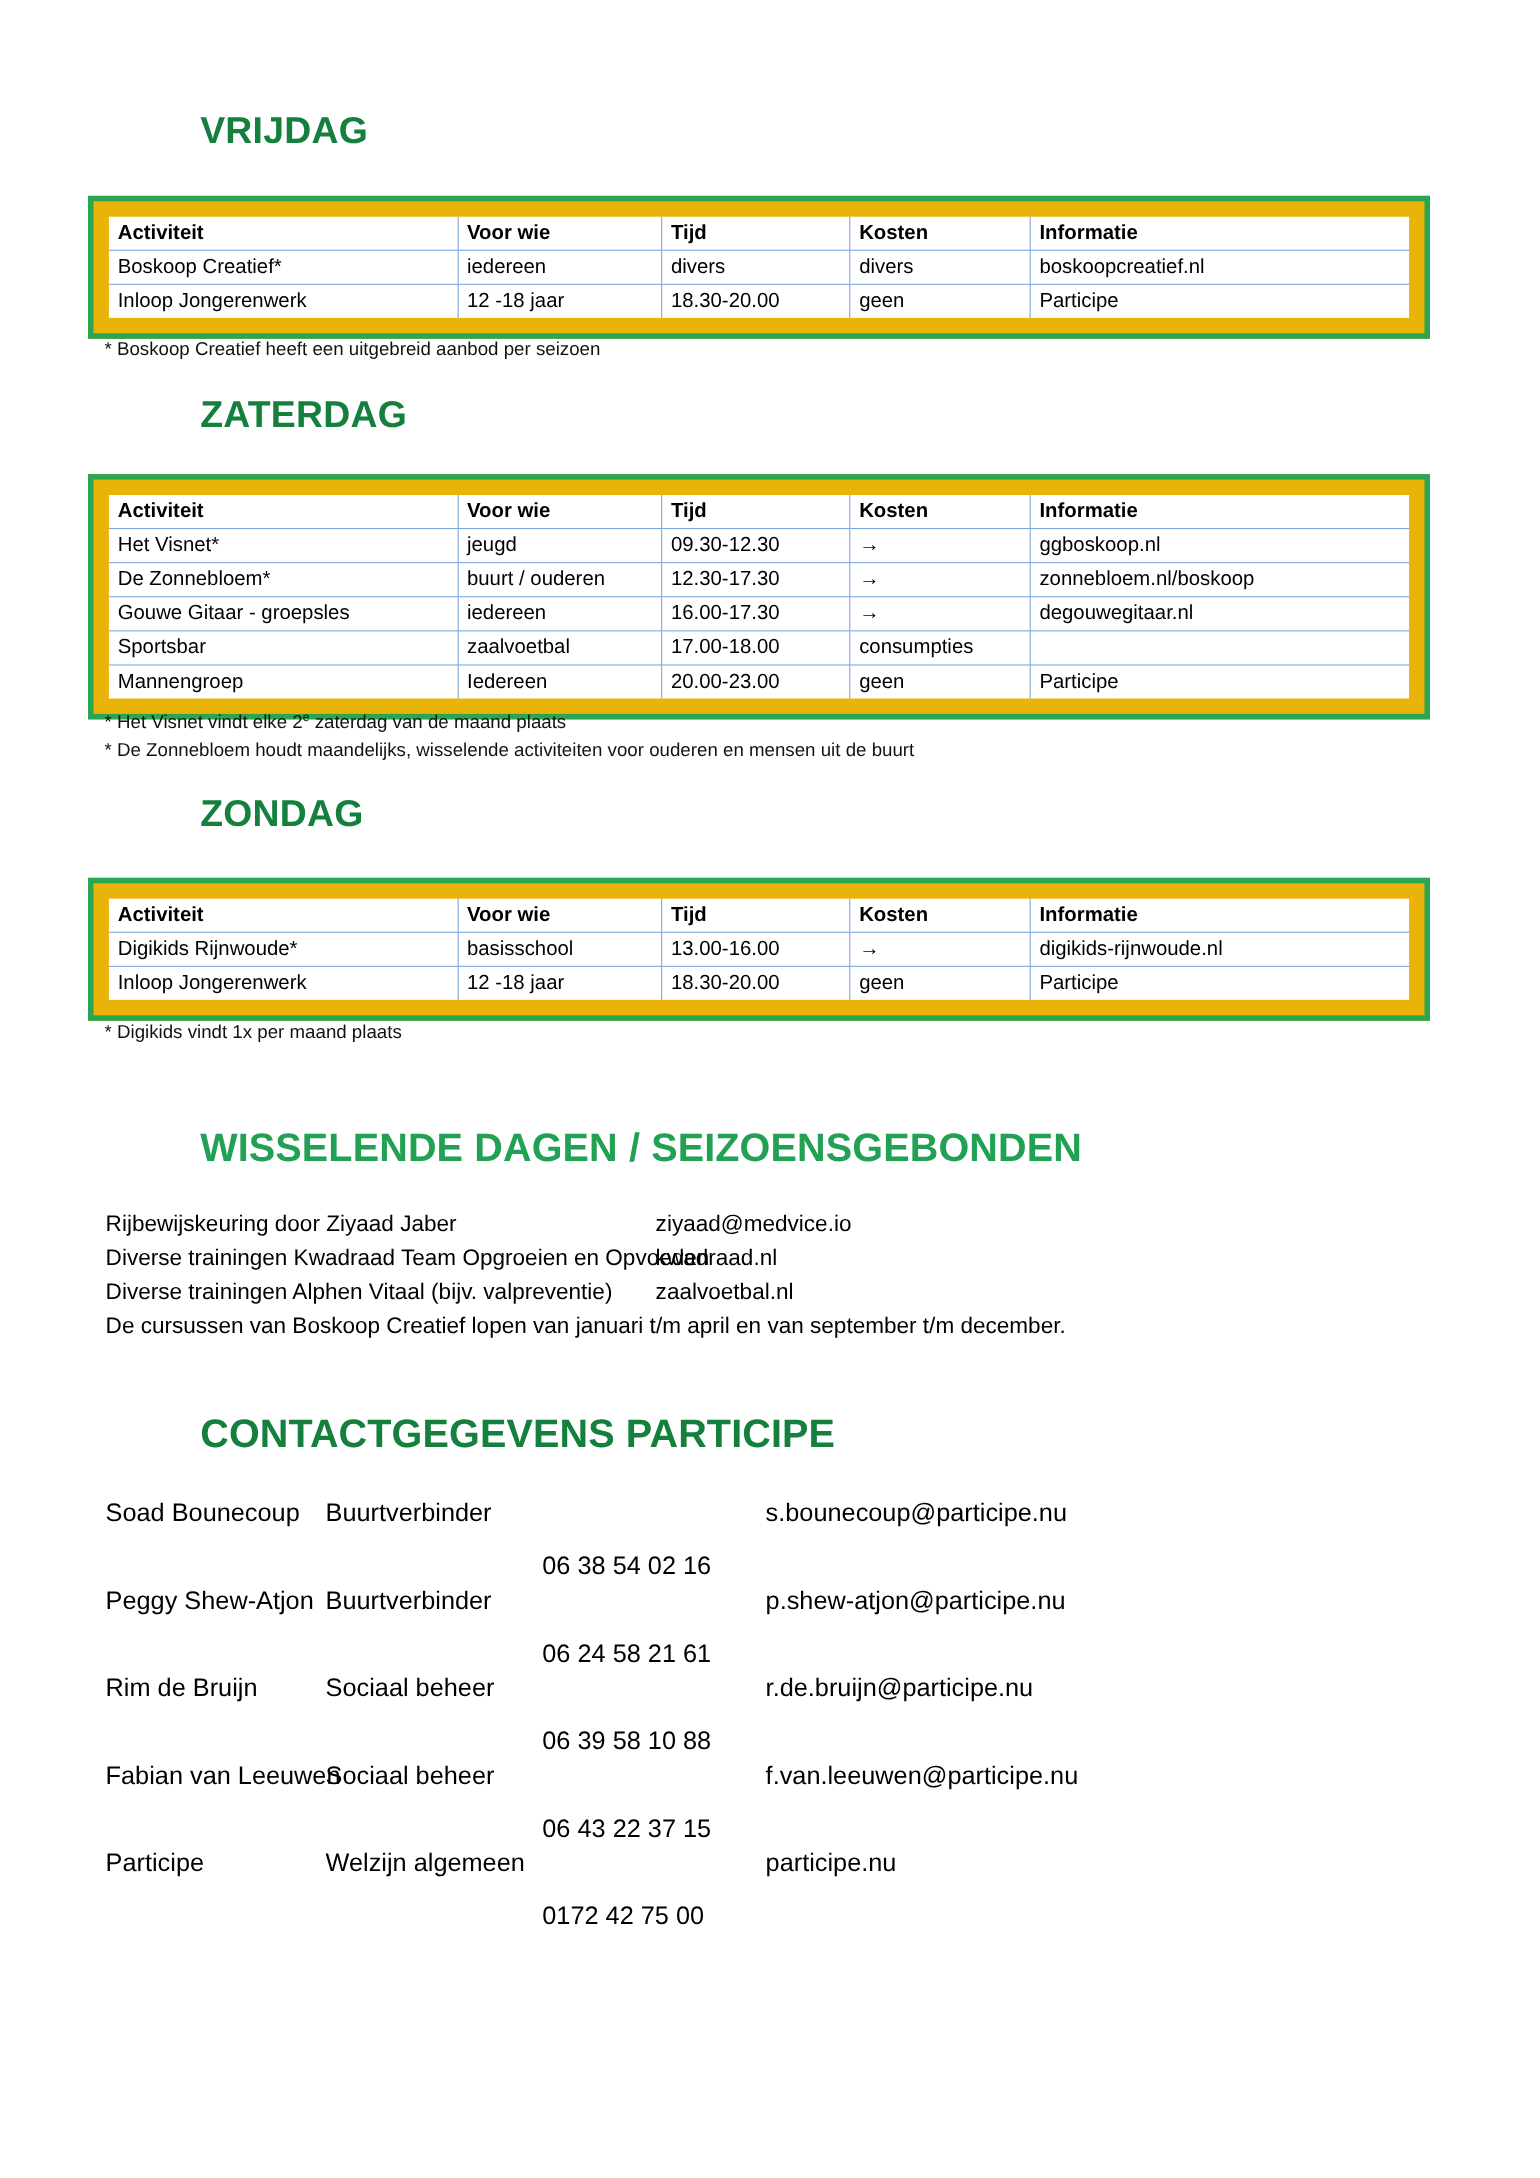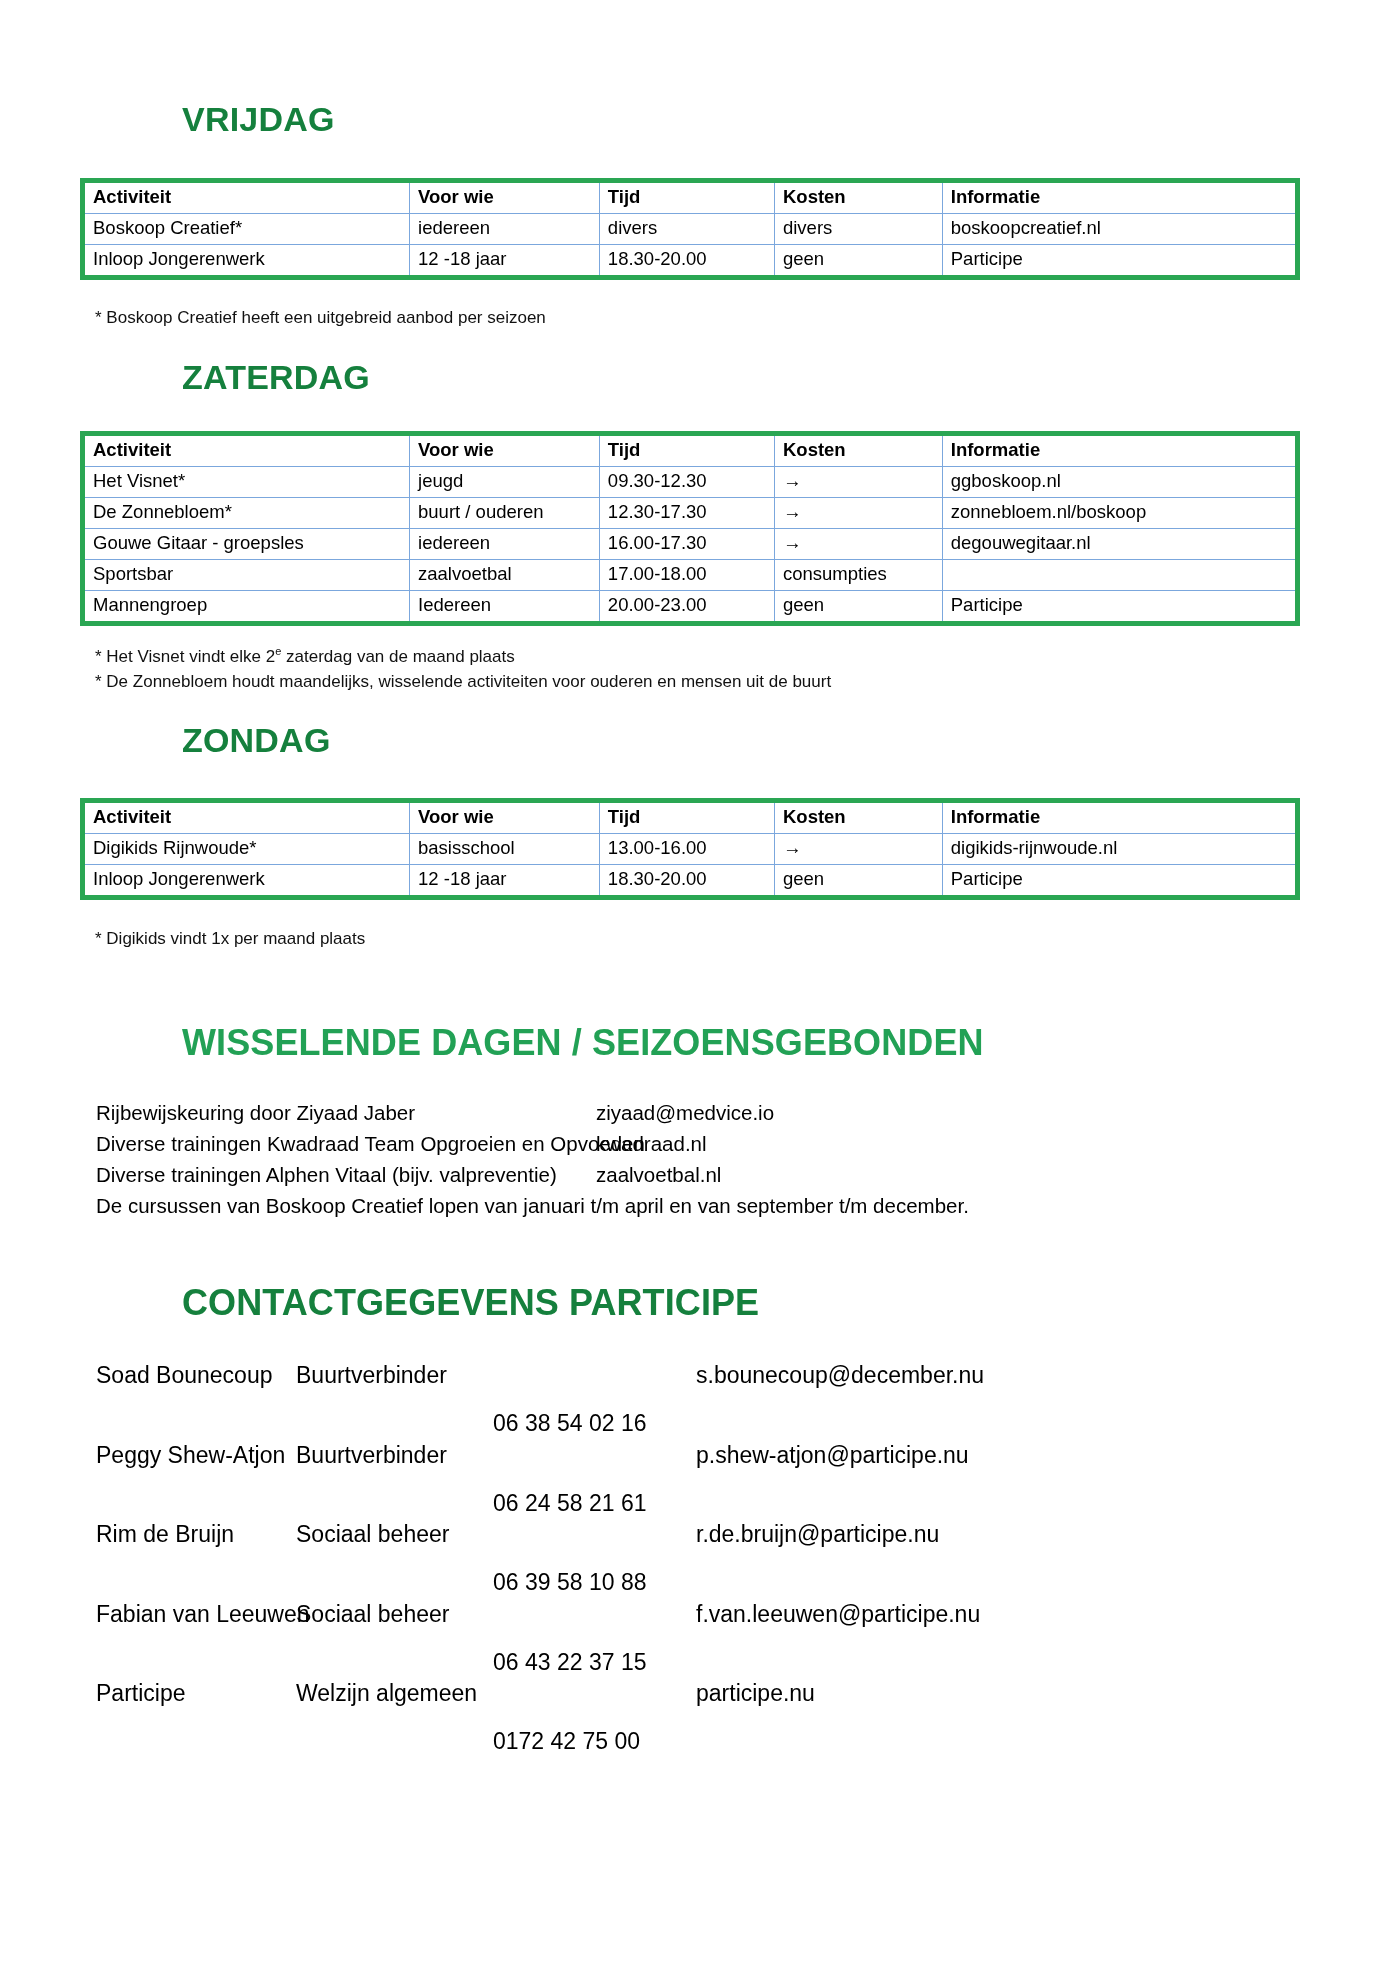--- a/index.html
+++ b/index.html
@@ -39,21 +39,21 @@
   }
   .green { color: #22a155; }
   .pink  { color: #15803d; }
 
   
   .tbl-wrap {
     position: absolute;
     box-sizing: border-box;
     border: 5px solid #2aa653;
     background: #eab308;
-    padding: 0;
+    padding: 14px;
   }
   table.sched {
     border-collapse: collapse;
     width: 100%;
     table-layout: fixed;
     background: #ffffff;
   }
   table.sched th,
   table.sched td {
     border: 1px solid #7ba7dd;
@@ -297,21 +297,21 @@
     <div class="wissel-full">De cursussen van Boskoop Creatief lopen van januari t/m april en van september t/m december.</div>
   </div>
 
   <div class="section-heading pink" style="left:182px; top:1282px;">CONTACTGEGEVENS PARTICIPE</div>
 
   <div class="contact" style="left:96px; top:1360px;">
     <div class="contact-row">
       <span class="c-name">Soad Bounecoup</span>
       <span class="c-role">Buurtverbinder</span>
       <span class="c-phone">06 38 54 02 16</span>
-      <span class="c-mail">s.bounecoup@december.nu</span>
+      <span class="c-mail">s.bounecoup@participe.nu</span>
     </div>
     <div class="contact-row">
       <span class="c-name">Peggy Shew-Atjon</span>
       <span class="c-role">Buurtverbinder</span>
       <span class="c-phone">06 24 58 21 61</span>
       <span class="c-mail">p.shew-atjon@participe.nu</span>
     </div>
     <div class="contact-row">
       <span class="c-name">Rim de Bruijn</span>
       <span class="c-role">Sociaal beheer</span>

